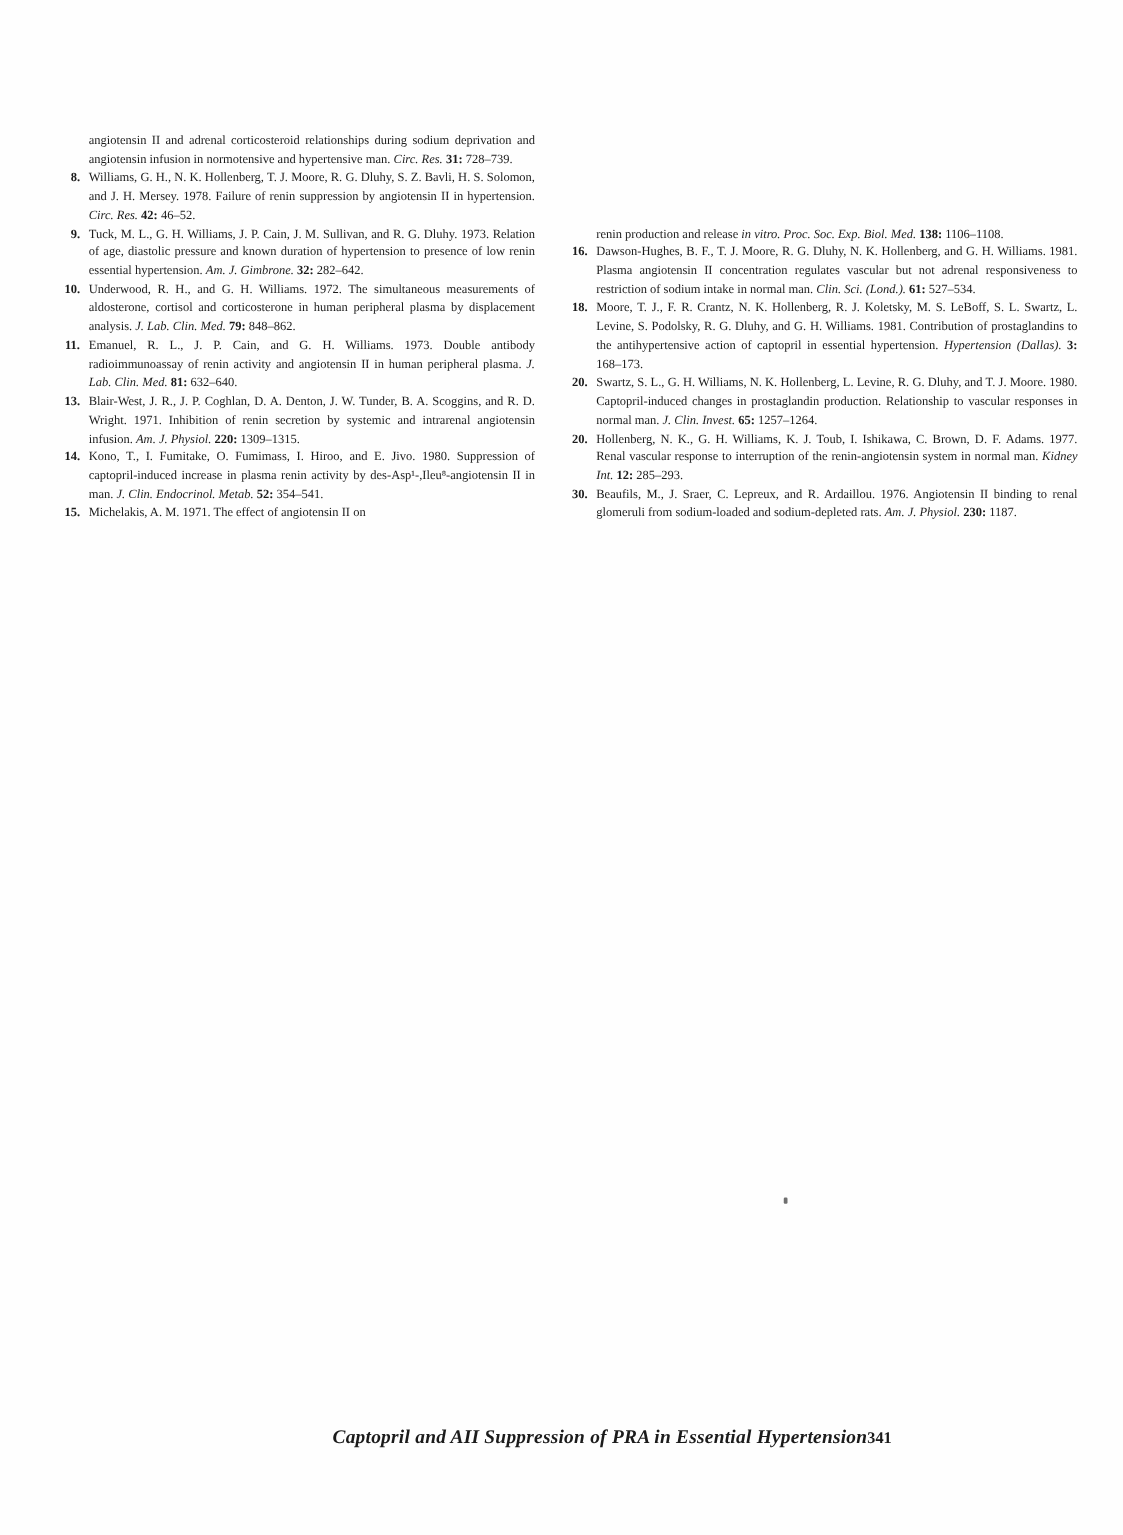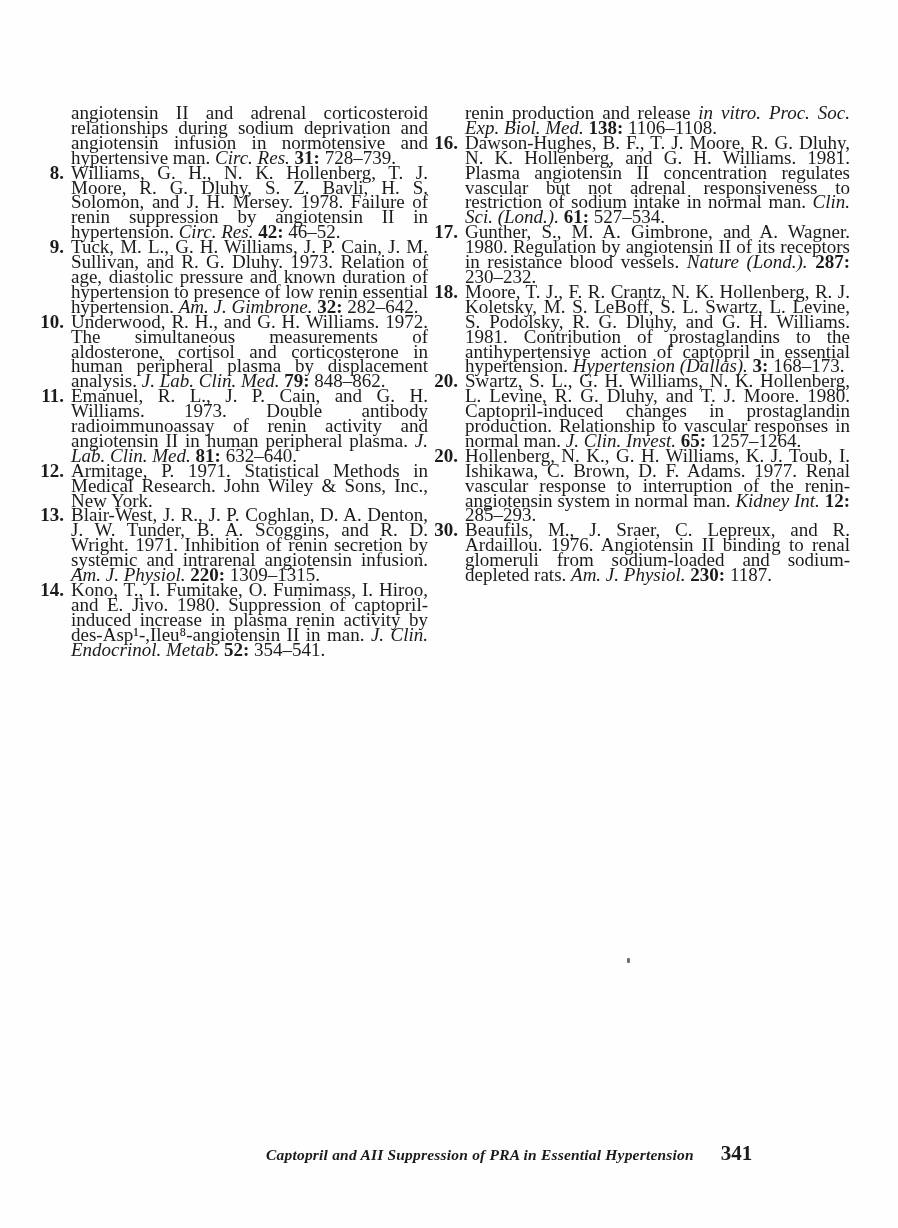--- a/index.html
+++ b/index.html
@@ -12,23 +12,24 @@
   .page {
     position: relative;
     width: 898px; height: 1228px;
     background: #fefefe;
     overflow: hidden;
   }
   .ref-columns {
     position: absolute;
     top: 106px; left: 38px;
     display: flex;
-    gap: 4px;
-    font-size: 19px;
+    gap: 16px;
+    font-size: 10px;
     line-height: 14.9px;
+    align-items: flex-end;
   }
   .col { display: block; }
   .col-left  { width: 390px; }
   .col-right { width: 418px; }
   .ref-item { display: flex; }
   .ref-num {
     flex: 0 0 26px;
     width: 26px;
     text-align: right;
     padding-right: 7px;
@@ -40,32 +41,31 @@
     text-align: justify;
   }
   .it { font-style: italic; }
   .bd { font-weight: 700; }
   .footer {
     position: absolute;
     top: 1141px;
     left: 266px;
     display: flex;
     align-items: baseline;
-    gap: 27px;
     white-space: nowrap;
   }
   .footer-title {
     font-style: italic;
     font-weight: 600;
     font-size: 15.5px;
     letter-spacing: 0.2px;
   }
   .footer-page {
     font-weight: 700;
-    font-size: 21px;
+    font-size: 13px;
   }
   .speck {
     position: absolute;
     left: 627px; top: 958px;
     width: 3px; height: 5px;
     background: #6f6f6f;
     border-radius: 1px;
   }
 </style>
 </head>
@@ -89,44 +89,40 @@
         </div>
         <div class="ref-item">
           <span class="ref-num">10.</span>
           <span class="ref-text"><span>Underwood, R. H., and G. H. Williams. 1972. The simultaneous measurements of aldosterone, cortisol and corticosterone in human peripheral plasma by displacement analysis. </span><span class="it">J. Lab. Clin. Med. </span><span class="bd">79: </span><span>848–862.</span></span>
         </div>
         <div class="ref-item">
           <span class="ref-num">11.</span>
           <span class="ref-text"><span>Emanuel, R. L., J. P. Cain, and G. H. Williams. 1973. Double antibody radioimmunoassay of renin activity and angiotensin II in human peripheral plasma. </span><span class="it">J. Lab. Clin. Med. </span><span class="bd">81: </span><span>632–640.</span></span>
         </div>
         <div class="ref-item">
-          <span class="ref-num">12.</span>
-          <span class="ref-text"><span>Armitage, P. 1971. Statistical Methods in Medical Research. John Wiley &amp; Sons, Inc., New York.</span></span>
-        </div>
-        <div class="ref-item">
           <span class="ref-num">13.</span>
           <span class="ref-text"><span>Blair-West, J. R., J. P. Coghlan, D. A. Denton, J. W. Tunder, B. A. Scoggins, and R. D. Wright. 1971. Inhibition of renin secretion by systemic and intrarenal angiotensin infusion. </span><span class="it">Am. J. Physiol. </span><span class="bd">220: </span><span>1309–1315.</span></span>
         </div>
         <div class="ref-item">
           <span class="ref-num">14.</span>
           <span class="ref-text"><span>Kono, T., I. Fumitake, O. Fumimass, I. Hiroo, and E. Jivo. 1980. Suppression of captopril-induced increase in plasma renin activity by des-Asp¹-,Ileu⁸-angiotensin II in man. </span><span class="it">J. Clin. Endocrinol. Metab. </span><span class="bd">52: </span><span>354–541.</span></span>
+        </div>
+        <div class="ref-item">
+          <span class="ref-num">15.</span>
+          <span class="ref-text"><span>Michelakis, A. M. 1971. The effect of angiotensin II on</span></span>
         </div>
       </div>
     <div class="col col-right">
         <div class="ref-item">
           <span class="ref-num"></span>
           <span class="ref-text"><span>renin production and release </span><span class="it">in vitro. </span><span class="it">Proc. Soc. Exp. Biol. Med. </span><span class="bd">138: </span><span>1106–1108.</span></span>
         </div>
         <div class="ref-item">
           <span class="ref-num">16.</span>
           <span class="ref-text"><span>Dawson-Hughes, B. F., T. J. Moore, R. G. Dluhy, N. K. Hollenberg, and G. H. Williams. 1981. Plasma angiotensin II concentration regulates vascular but not adrenal responsiveness to restriction of sodium intake in normal man. </span><span class="it">Clin. Sci. (Lond.). </span><span class="bd">61: </span><span>527–534.</span></span>
-        </div>
-        <div class="ref-item">
-          <span class="ref-num">17.</span>
-          <span class="ref-text"><span>Gunther, S., M. A. Gimbrone, and A. Wagner. 1980. Regulation by angiotensin II of its receptors in resistance blood vessels. </span><span class="it">Nature (Lond.). </span><span class="bd">287: </span><span>230–232.</span></span>
         </div>
         <div class="ref-item">
           <span class="ref-num">18.</span>
           <span class="ref-text"><span>Moore, T. J., F. R. Crantz, N. K. Hollenberg, R. J. Koletsky, M. S. LeBoff, S. L. Swartz, L. Levine, S. Podolsky, R. G. Dluhy, and G. H. Williams. 1981. Contribution of prostaglandins to the antihypertensive action of captopril in essential hypertension. </span><span class="it">Hypertension (Dallas). </span><span class="bd">3: </span><span>168–173.</span></span>
         </div>
         <div class="ref-item">
           <span class="ref-num">20.</span>
           <span class="ref-text"><span>Swartz, S. L., G. H. Williams, N. K. Hollenberg, L. Levine, R. G. Dluhy, and T. J. Moore. 1980. Captopril-induced changes in prostaglandin production. Relationship to vascular responses in normal man. </span><span class="it">J. Clin. Invest. </span><span class="bd">65: </span><span>1257–1264.</span></span>
         </div>
         <div class="ref-item">

